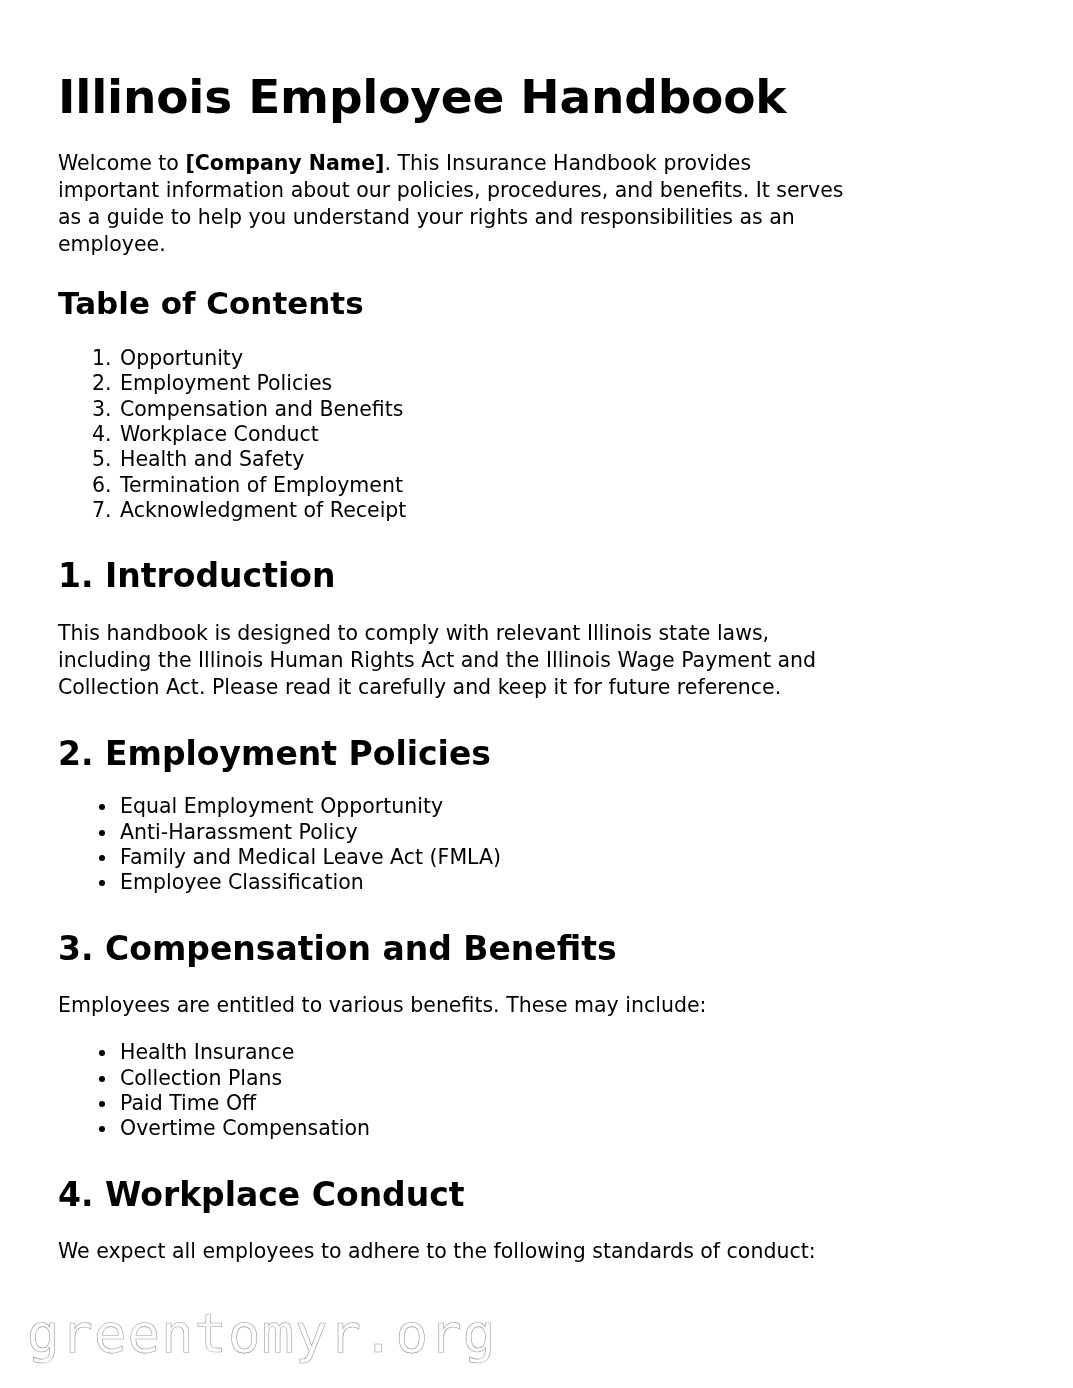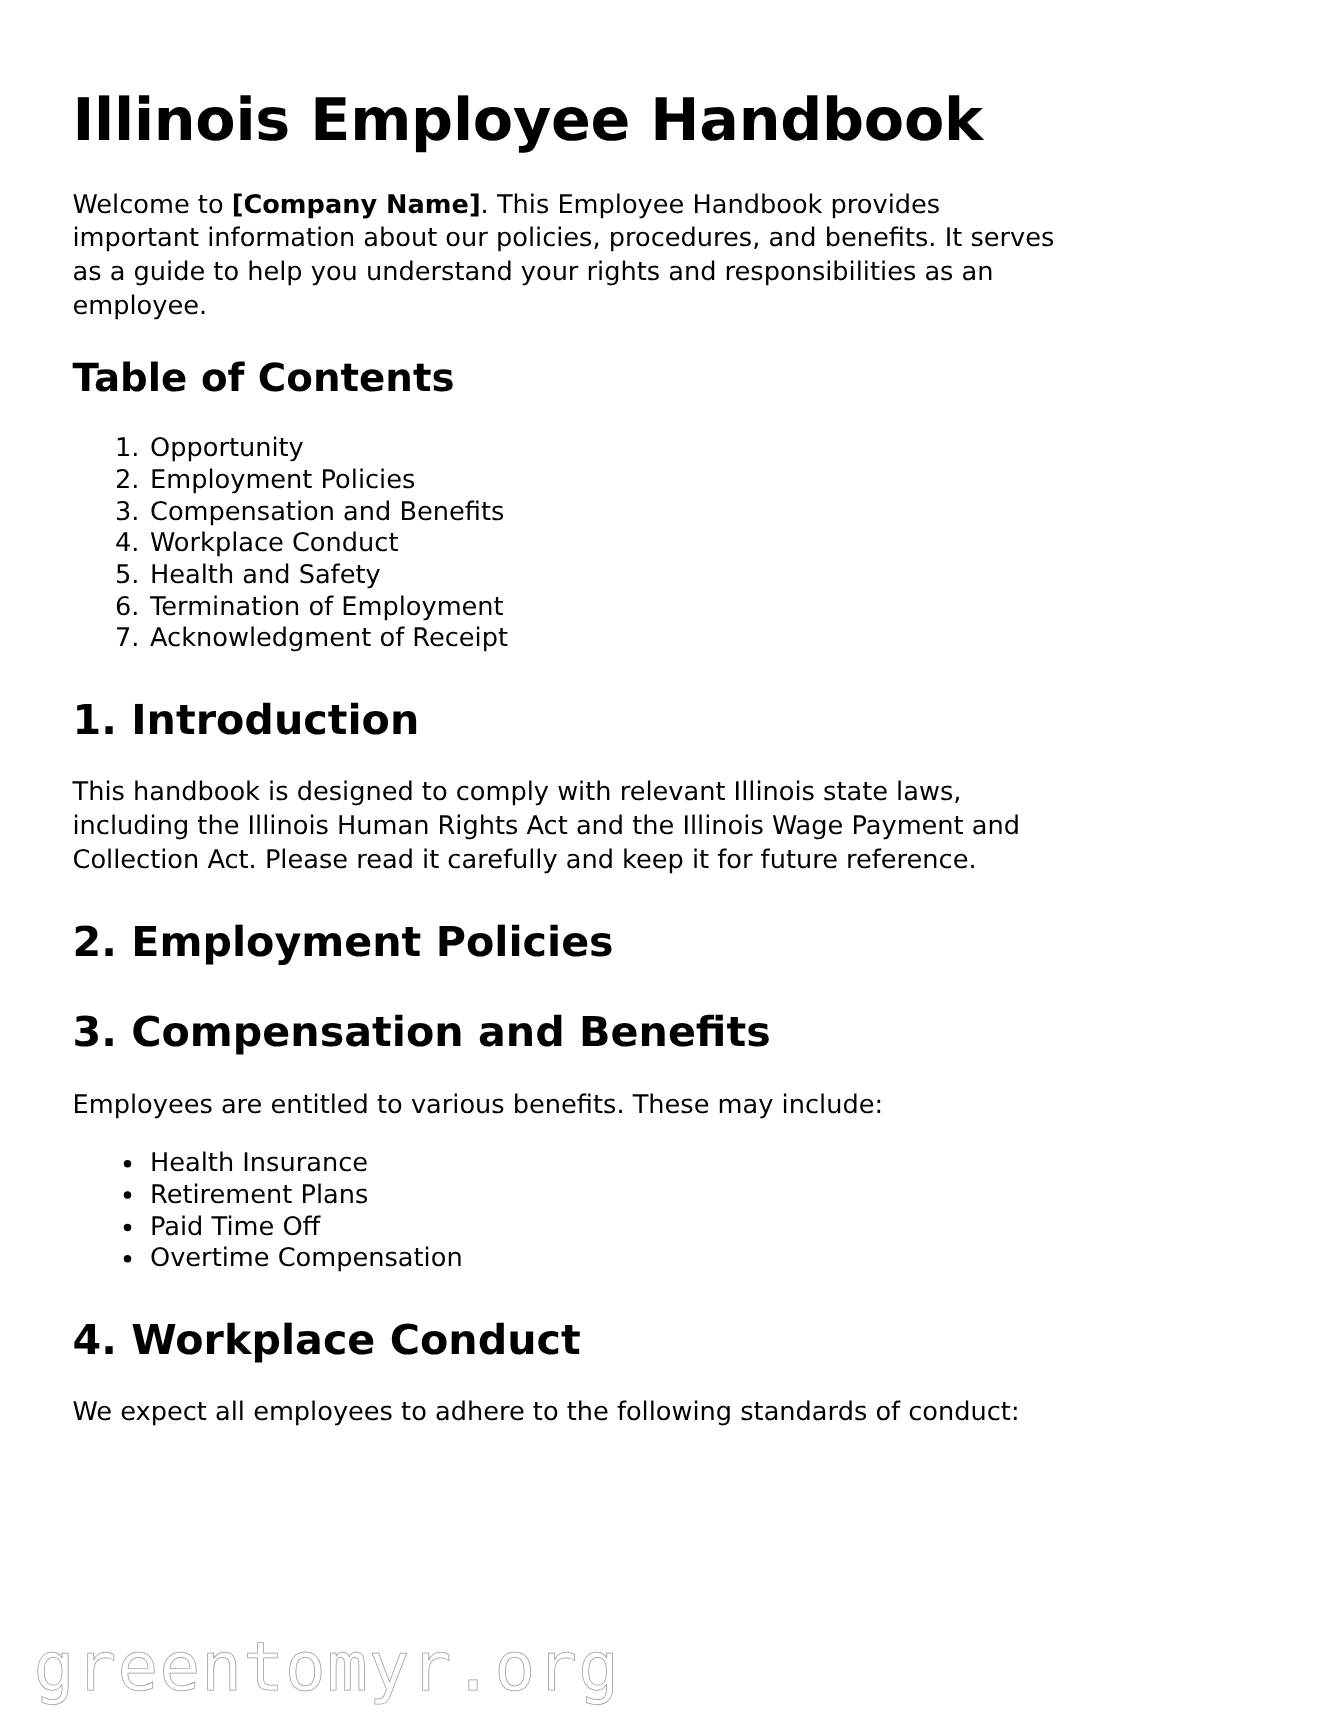--- a/index.html
+++ b/index.html
@@ -104,44 +104,50 @@
     -webkit-text-fill-color: #ffffff;
   }
 </style>
 </head>
 <body>
 
 <div class="page">
 
   <h1 class="doc-title">Illinois Employee Handbook</h1>
 
-  <p class="para"><span>Welcome to </span><span class="strong">[Company Name]</span><span>. This Employee Handbook provides important information about our policies, procedures, and benefits. It serves as a guide to help you understand your rights and responsibilities as an employee.</span></p>
+  <p class="para"><span>Welcome to </span><span class="strong">[Company Name]</span><span>. This Insurance Handbook provides important information about our policies, procedures, and benefits. It serves as a guide to help you understand your rights and responsibilities as an employee.</span></p>
 
   <h2 class="h2">Table of Contents</h2>
 
   <ol class="toc-list">
     <li>Opportunity</li>
     <li>Employment Policies</li>
     <li>Compensation and Benefits</li>
     <li>Workplace Conduct</li>
     <li>Health and Safety</li>
     <li>Termination of Employment</li>
     <li>Acknowledgment of Receipt</li>
   </ol>
 
   <h2 class="h2 section">1. Introduction</h2>
   <p class="section-para">This handbook is designed to comply with relevant Illinois state laws, including the Illinois Human Rights Act and the Illinois Wage Payment and Collection Act. Please read it carefully and keep it for future reference.</p>
 
   <h2 class="h2 section">2. Employment Policies</h2>
+  <ul class="bullet-list">
+    <li>Equal Employment Opportunity</li>
+    <li>Anti-Harassment Policy</li>
+    <li>Family and Medical Leave Act (FMLA)</li>
+    <li>Employee Classification</li>
+  </ul>
 
   <h2 class="h2 section">3. Compensation and Benefits</h2>
   <p class="section-para">Employees are entitled to various benefits. These may include:</p>
   <ul class="bullet-list">
     <li>Health Insurance</li>
-    <li>Retirement Plans</li>
+    <li>Collection Plans</li>
     <li>Paid Time Off</li>
     <li>Overtime Compensation</li>
   </ul>
 
   <h2 class="h2 section">4. Workplace Conduct</h2>
   <p class="section-para">We expect all employees to adhere to the following standards of conduct:</p>
 
 </div>
 
 <div class="watermark">greentomyr.org</div>

